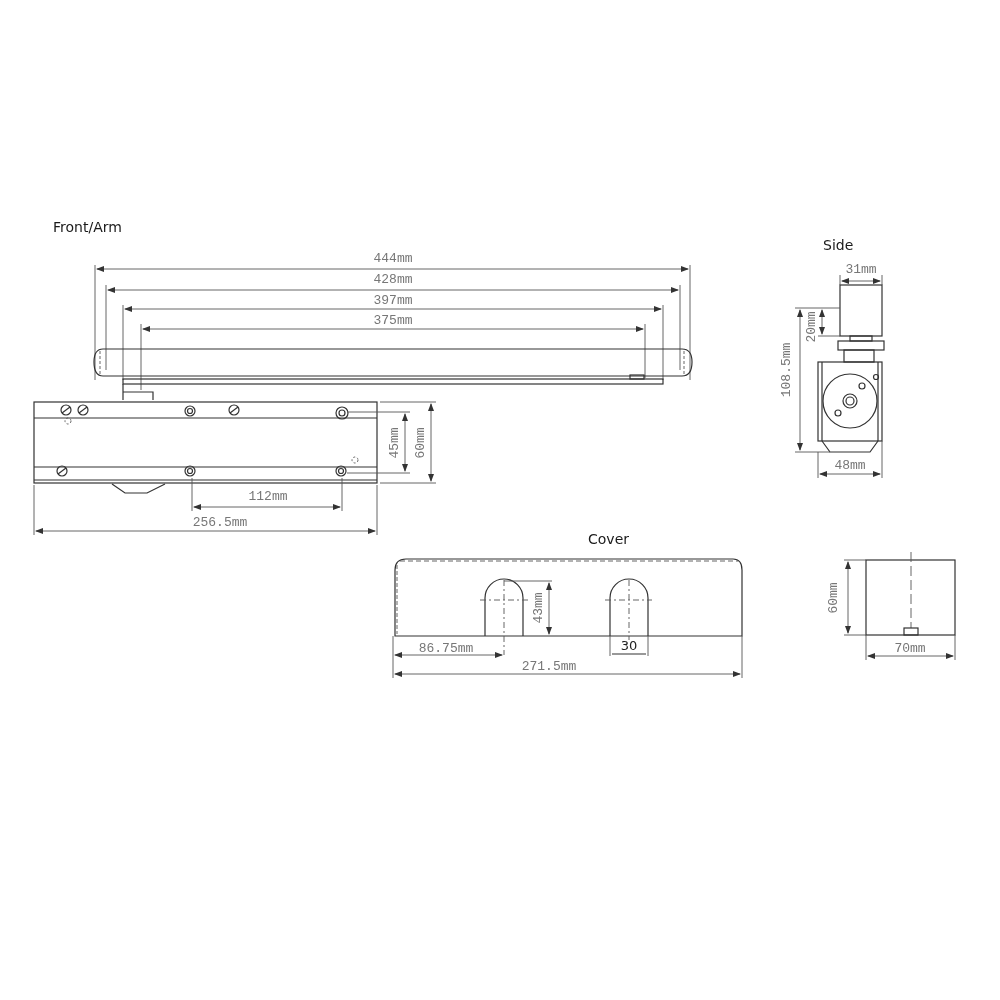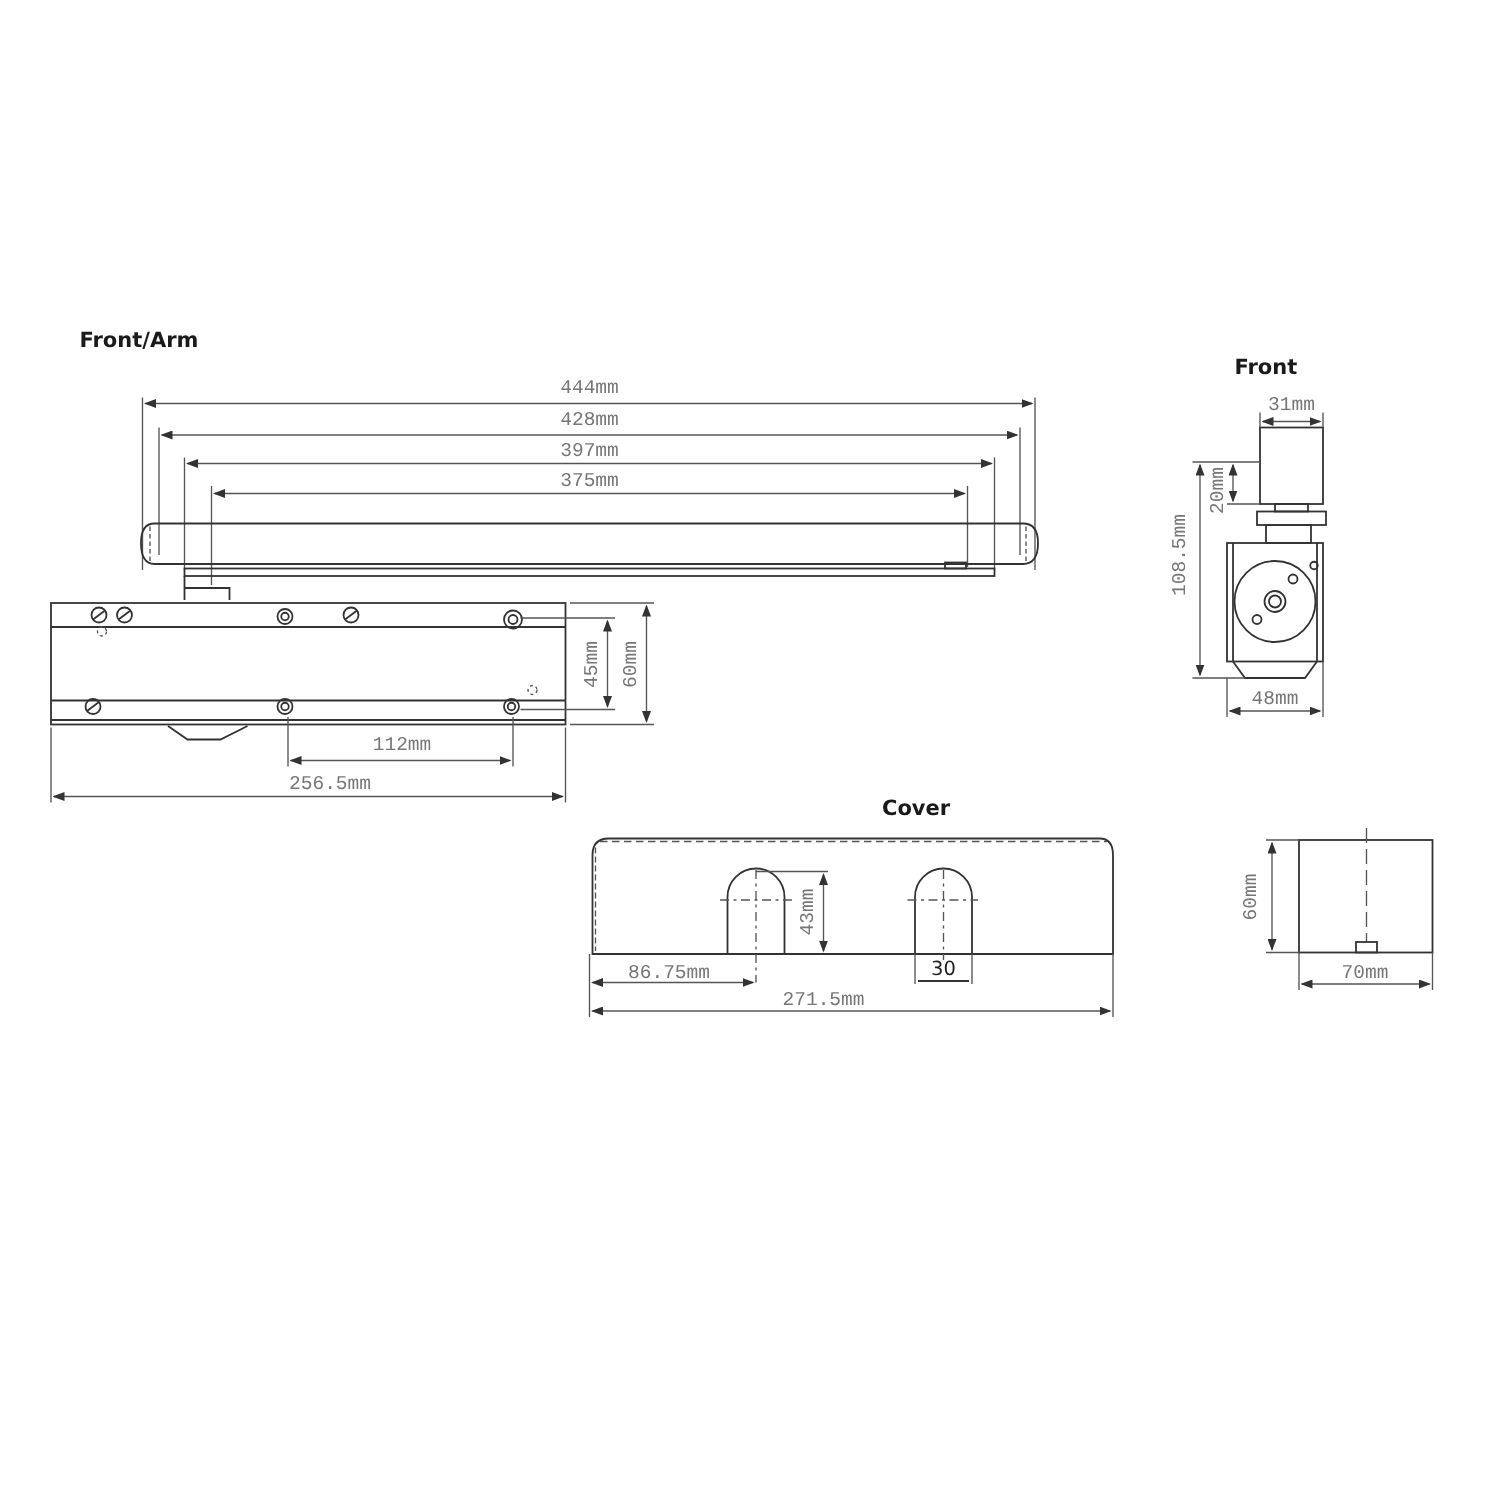--- a/index.html
+++ b/index.html
@@ -1,28 +1,28 @@
 <!DOCTYPE html>
 <html><head>
 <meta charset="utf-8">
 <style>
   html, body { margin: 0; padding: 0; background: #ffffff; }
   body { width: 1000px; height: 1000px; position: relative; overflow: hidden; font-family: "DejaVu Sans", sans-serif; }
-  .heading { position: absolute; font-family: "DejaVu Sans", sans-serif; font-weight: bold; font-size: 14px; color: #1a1a1a; }
+  .heading { position: absolute; font-family: "DejaVu Sans", sans-serif; font-weight: normal; font-size: 14px; color: #1a1a1a; }
   svg { position: absolute; left: 0; top: 0; }
   .dim { font-family: "Liberation Mono", "DejaVu Sans Mono", monospace; font-size: 13px; fill: #777; }
   .ln { stroke: #333; stroke-width: 1.2; fill: none; }
   .thin { stroke: #555; stroke-width: 0.9; fill: none; }
   .dash { stroke: #555; stroke-width: 0.9; fill: none; stroke-dasharray: 6 3 2 3; }
 </style>
 </head>
 <body>
 
 <div class="heading" style="left:53px; top:219px;">Front/Arm</div>
-<div class="heading" style="left:823px; top:237px;">Front</div>
+<div class="heading" style="left:823px; top:237px;">Side</div>
 <div class="heading" style="left:588px; top:531px;">Cover</div>
 
 <svg width="1000" height="1000" viewBox="0 0 1000 1000">
   <defs>
     <marker id="ar" markerWidth="8" markerHeight="6" refX="7" refY="3" orient="auto" markerUnits="userSpaceOnUse">
       <path d="M0,0 L8,3 L0,6 z" fill="#333"></path>
     </marker>
     <marker id="al" markerWidth="8" markerHeight="6" refX="1" refY="3" orient="auto" markerUnits="userSpaceOnUse">
       <path d="M8,0 L0,3 L8,6 z" fill="#333"></path>
     </marker>

